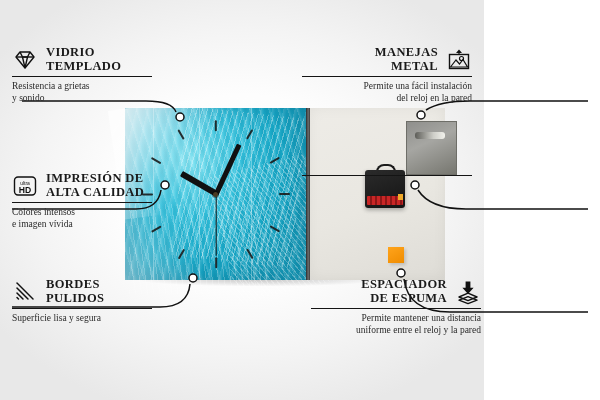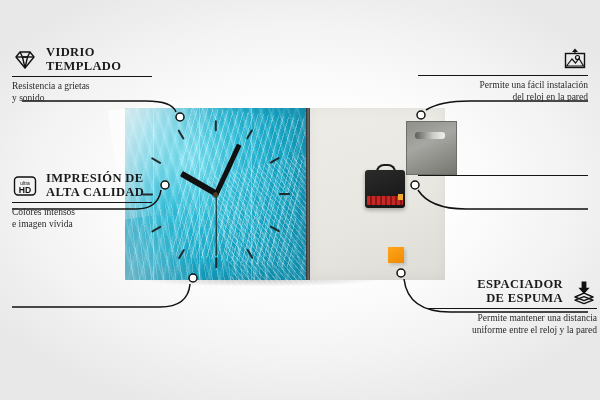--- a/index.html
+++ b/index.html
@@ -2,21 +2,21 @@
 <html><head>
 <meta charset="utf-8">
 <style>
   html,body{margin:0;padding:0;}
   body{
     width:600px;height:400px;overflow:hidden;
     font-family:"Liberation Serif", serif;
     background:#ffffff;
   }
   #stage{
-    position:relative;width:600px;height:400px;
+    position:relative;width:484px;height:400px;
     background:
       radial-gradient(ellipse 62% 58% at 50% 48%, #ffffff 0%, #fdfdfd 42%, #f4f4f4 70%, #e8e8e8 100%);
   }
 
   
   .product{position:absolute;left:125px;top:108px;width:320px;height:172px;}
   .clock-front{
     position:absolute;left:0;top:0;width:181px;height:172px;
     background:
       linear-gradient(118deg, rgba(255,255,255,.55) 0%, rgba(255,255,255,0) 26%),
@@ -214,23 +214,43 @@
         </svg>
       </span>
       <span class="c-title">IMPRESIÓN DE
 ALTA CALIDAD</span>
     </div>
     <div class="c-rule" style="width:140px"></div>
     <div class="c-desc">Colores intensos
 e imagen vívida</div>
   </div>
 
+  <div class="callout left" style="left:12px;top:278px;width:152px;">
+    <div class="c-head">
+      <span class="ico">
+        <svg viewBox="0 0 26 26">
+            <g stroke="#111" stroke-width="1.5" stroke-linecap="round">
+          <path d="M5 4 L21 20"></path>
+              <path d="M5 9 L16 20"></path>
+              <path d="M5 14 L11 20"></path>
+              <path d="M5 18.5 L6.5 20"></path>
+        </g>
+          </svg>
+      </span>
+      <span class="c-title">BORDES
+PULIDOS</span>
+    </div>
+    <div class="c-rule" style="width:140px"></div>
+    <div class="c-desc">Superficie lisa y segura</div>
+  </div>
 
   <div class="callout right" style="right:12px;top:46px;width:182px;">
     <div class="c-head">
+      <span class="c-title">MANEJAS
+METAL</span>
       <span class="ico">
         <svg viewBox="0 0 26 26">
           <path d="M13 2.5 L10 6 H16 Z" fill="#111"></path>
           <path d="M13 6 V7.5" stroke="#111" stroke-width="1.2"></path>
           <rect x="3.5" y="7.5" width="19" height="14" fill="none" stroke="#111" stroke-width="1.4"></rect>
           <path d="M4.5 20 L10 13 L13.5 17 L17 12.5 L21.5 20 Z" fill="none" stroke="#111" stroke-width="1.2"></path>
           <circle cx="15.5" cy="11.5" r="2" fill="none" stroke="#111" stroke-width="1.2"></circle>
         </svg>
       </span>
     </div>

